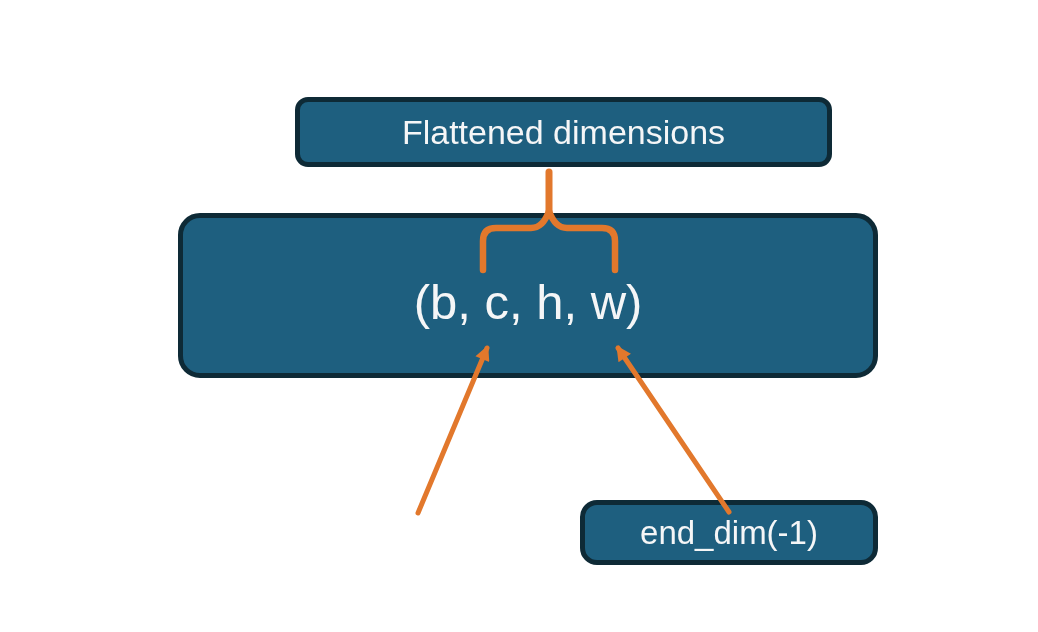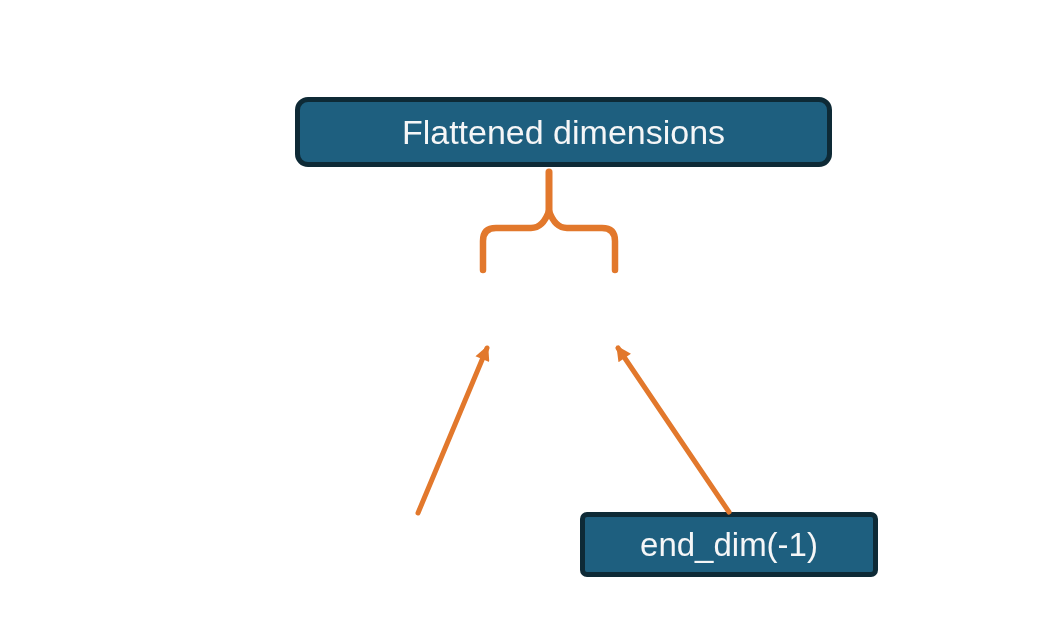--- a/index.html
+++ b/index.html
@@ -45,23 +45,23 @@
   .node-tensor span {
     transform: translateY(7px);
   }
   .node-start-dim {
     left: 267px; top: 513px;
     width: 298px; height: 65px;
     border-radius: 13px;
     font-size: 33px;
   }
   .node-end-dim {
-    left: 580px; top: 512px;
+    left: 580px; top: 500px;
     width: 298px; height: 65px;
-    border-radius: 7px;
+    border-radius: 17px;
     font-size: 33px;
   }
   .connector-layer {
     position: absolute;
     left: 0; top: 0;
     width: 1038px;
     height: 632px;
     z-index: 5;
     pointer-events: none;
   }
@@ -94,19 +94,22 @@
 
     <path class="orange-stroke" stroke-width="5" marker-end="url(#arrowhead)" d="M 418 513 L 487 348"></path>
 
     <path class="orange-stroke" stroke-width="5" marker-end="url(#arrowhead)" d="M 729 512 L 618 348"></path>
   </svg>
 
   <div class="node node-flattened">
     <span>Flattened dimensions</span>
   </div>
 
+  <div class="node node-tensor">
+    <span>(b, c, h, w)</span>
+  </div>
 
 
   <div class="node node-end-dim">
     <span>end_dim(-1)</span>
   </div>
 
 </div>
 
 </body></html>

